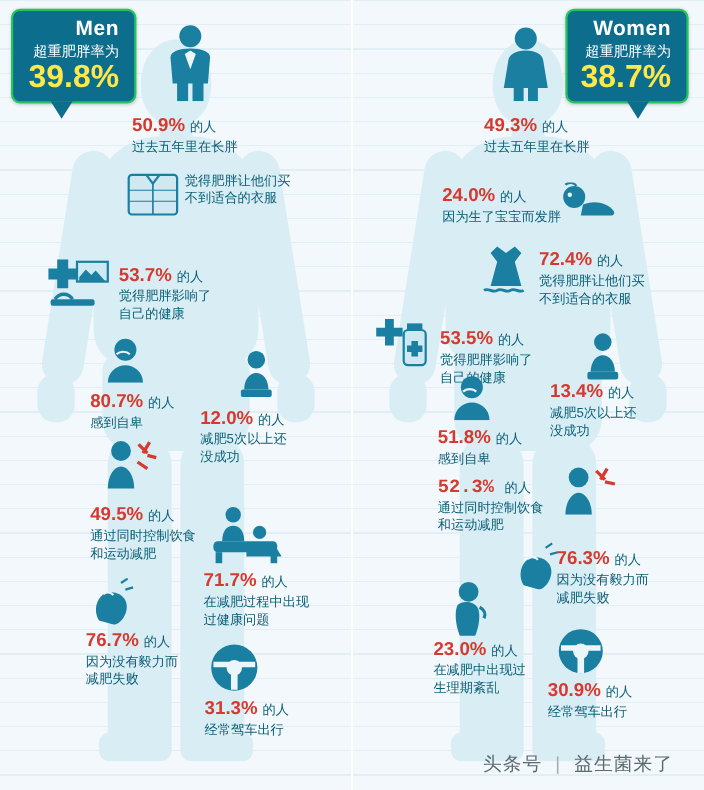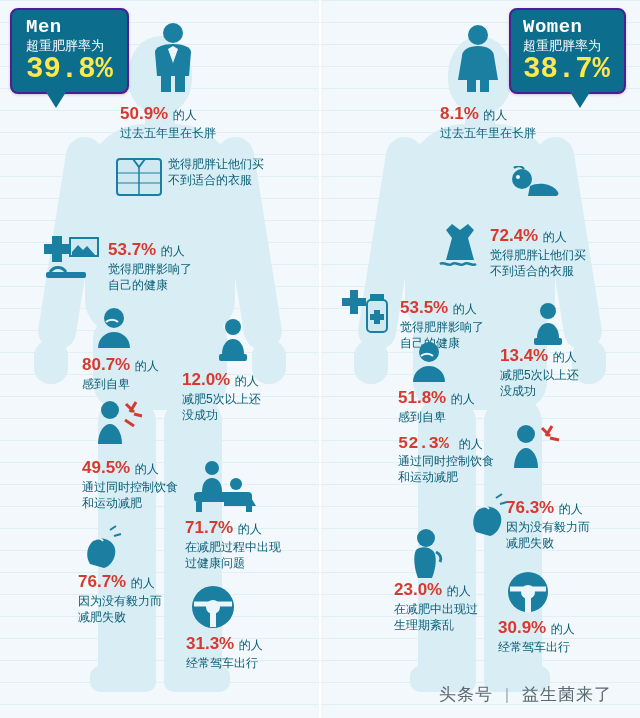--- a/index.html
+++ b/index.html
@@ -29,22 +29,22 @@
   .sil.armL{width:38px;height:215px;left:42px;top:108px;border-radius:20px;transform:rotate(9deg);}
   .sil.armR{width:38px;height:215px;left:220px;top:108px;border-radius:20px;transform:rotate(-9deg);}
   .sil.handL{width:34px;height:44px;left:24px;top:312px;border-radius:16px;}
   .sil.handR{width:34px;height:44px;left:242px;top:312px;border-radius:16px;}
   .sil.legL{width:58px;height:290px;left:88px;top:368px;border-radius:26px 26px 14px 14px;}
   .sil.legR{width:58px;height:290px;left:154px;top:368px;border-radius:26px 26px 14px 14px;}
   .sil.footL{width:66px;height:26px;left:80px;top:638px;border-radius:10px;}
   .sil.footR{width:66px;height:26px;left:154px;top:638px;border-radius:10px;}
 
   
-  .bubble{position:absolute;top:8px;background:#0c6d8c;border:2px solid #4c1d95;border-radius:8px;
-    padding:6px 14px 8px 14px;text-align:left;color:#ffffff;box-shadow:0 1px 3px rgba(0,0,0,.18);font-family:Liberation Mono, monospace;}
+  .bubble{position:absolute;top:8px;background:#0c6d8c;border:2px solid #22c55e;border-radius:8px;
+    padding:6px 14px 8px 14px;text-align:right;color:#ffffff;box-shadow:0 1px 3px rgba(0,0,0,.18);}
   .bubble .gender{font-size:19px;font-weight:bold;line-height:22px;letter-spacing:.5px;}
   .bubble .subtitle{font-size:13px;line-height:18px;color:#ffffff;}
   .bubble .pct{font-size:29px;font-weight:bold;color:#ffe84a;line-height:28px;}
   .bubble .tail{position:absolute;width:0;height:0;border-left:10px solid transparent;border-right:10px solid transparent;
     border-top:16px solid #0c6d8c;bottom:-16px;}
   .bubble.left-b{left:10px;}
   .bubble.left-b .tail{left:34px;}
   .bubble.right-b{right:14px;padding-left:12px;}
   .bubble.right-b .tail{right:34px;}
 
@@ -253,33 +253,38 @@
   <div class="icon" style="left:130px;top:24px;">
     <svg width="56" height="68" viewBox="0 0 56 68">
       <circle cx="28" cy="11" r="10" fill="#1a7fa0"></circle>
       <path d="M12 32c0-6 7-10 16-10s16 4 16 10l4 24H8l4-24z" fill="#1a7fa0"></path>
       <rect x="17" y="54" width="9" height="14" fill="#1a7fa0"></rect>
       <rect x="30" y="54" width="9" height="14" fill="#1a7fa0"></rect>
     </svg>
   </div>
 
   <div class="stat" style="left:120px;top:104px;">
-    <div class="pctline"><span class="pctnum">8.1%</span>
+    <div class="pctline"><span class="pctnum">49.3%</span>
       <span class="suffix">的人</span></div>
     <div class="desc">过去五年里在长胖</div>
   </div>
 
   <div class="icon" style="left:188px;top:166px;">
     <svg width="54" height="34" viewBox="0 0 54 34">
       <circle cx="14" cy="13" r="10" fill="#1a7fa0"></circle>
       <path d="M22 20c8-4 22-3 28 6 1 2 0 4-3 4H20z" fill="#1a7fa0"></path>
       <circle cx="10" cy="11" r="2" fill="#eaf6fa"></circle>
       <path d="M6 2c3-3 8-2 10 1" stroke="#1a7fa0" stroke-width="2" fill="none"></path>
     </svg>
   </div>
+  <div class="stat" style="left:82px;top:168px;">
+    <div class="pctline"><span class="pctnum">24.0%</span>
+      <span class="suffix">的人</span></div>
+    <div class="desc">因为生了宝宝而发胖</div>
+  </div>
 
   <div class="icon" style="left:118px;top:222px;">
     <svg width="44" height="48" viewBox="0 0 44 48">
       <path d="M14 2l8 6 8-6 6 6-6 8 6 22H8l6-22-6-8 6-6z" fill="#1a7fa0"></path>
       <path d="M2 42c4-3 8 3 12 0s8 3 12 0 8 3 12 0" stroke="#1a7fa0" stroke-width="2.5" fill="none"></path>
     </svg>
   </div>
   <div class="stat" style="left:170px;top:226px;">
     <div class="pctline"><span class="pctnum">72.4%</span>
       <span class="suffix">的人</span></div>

